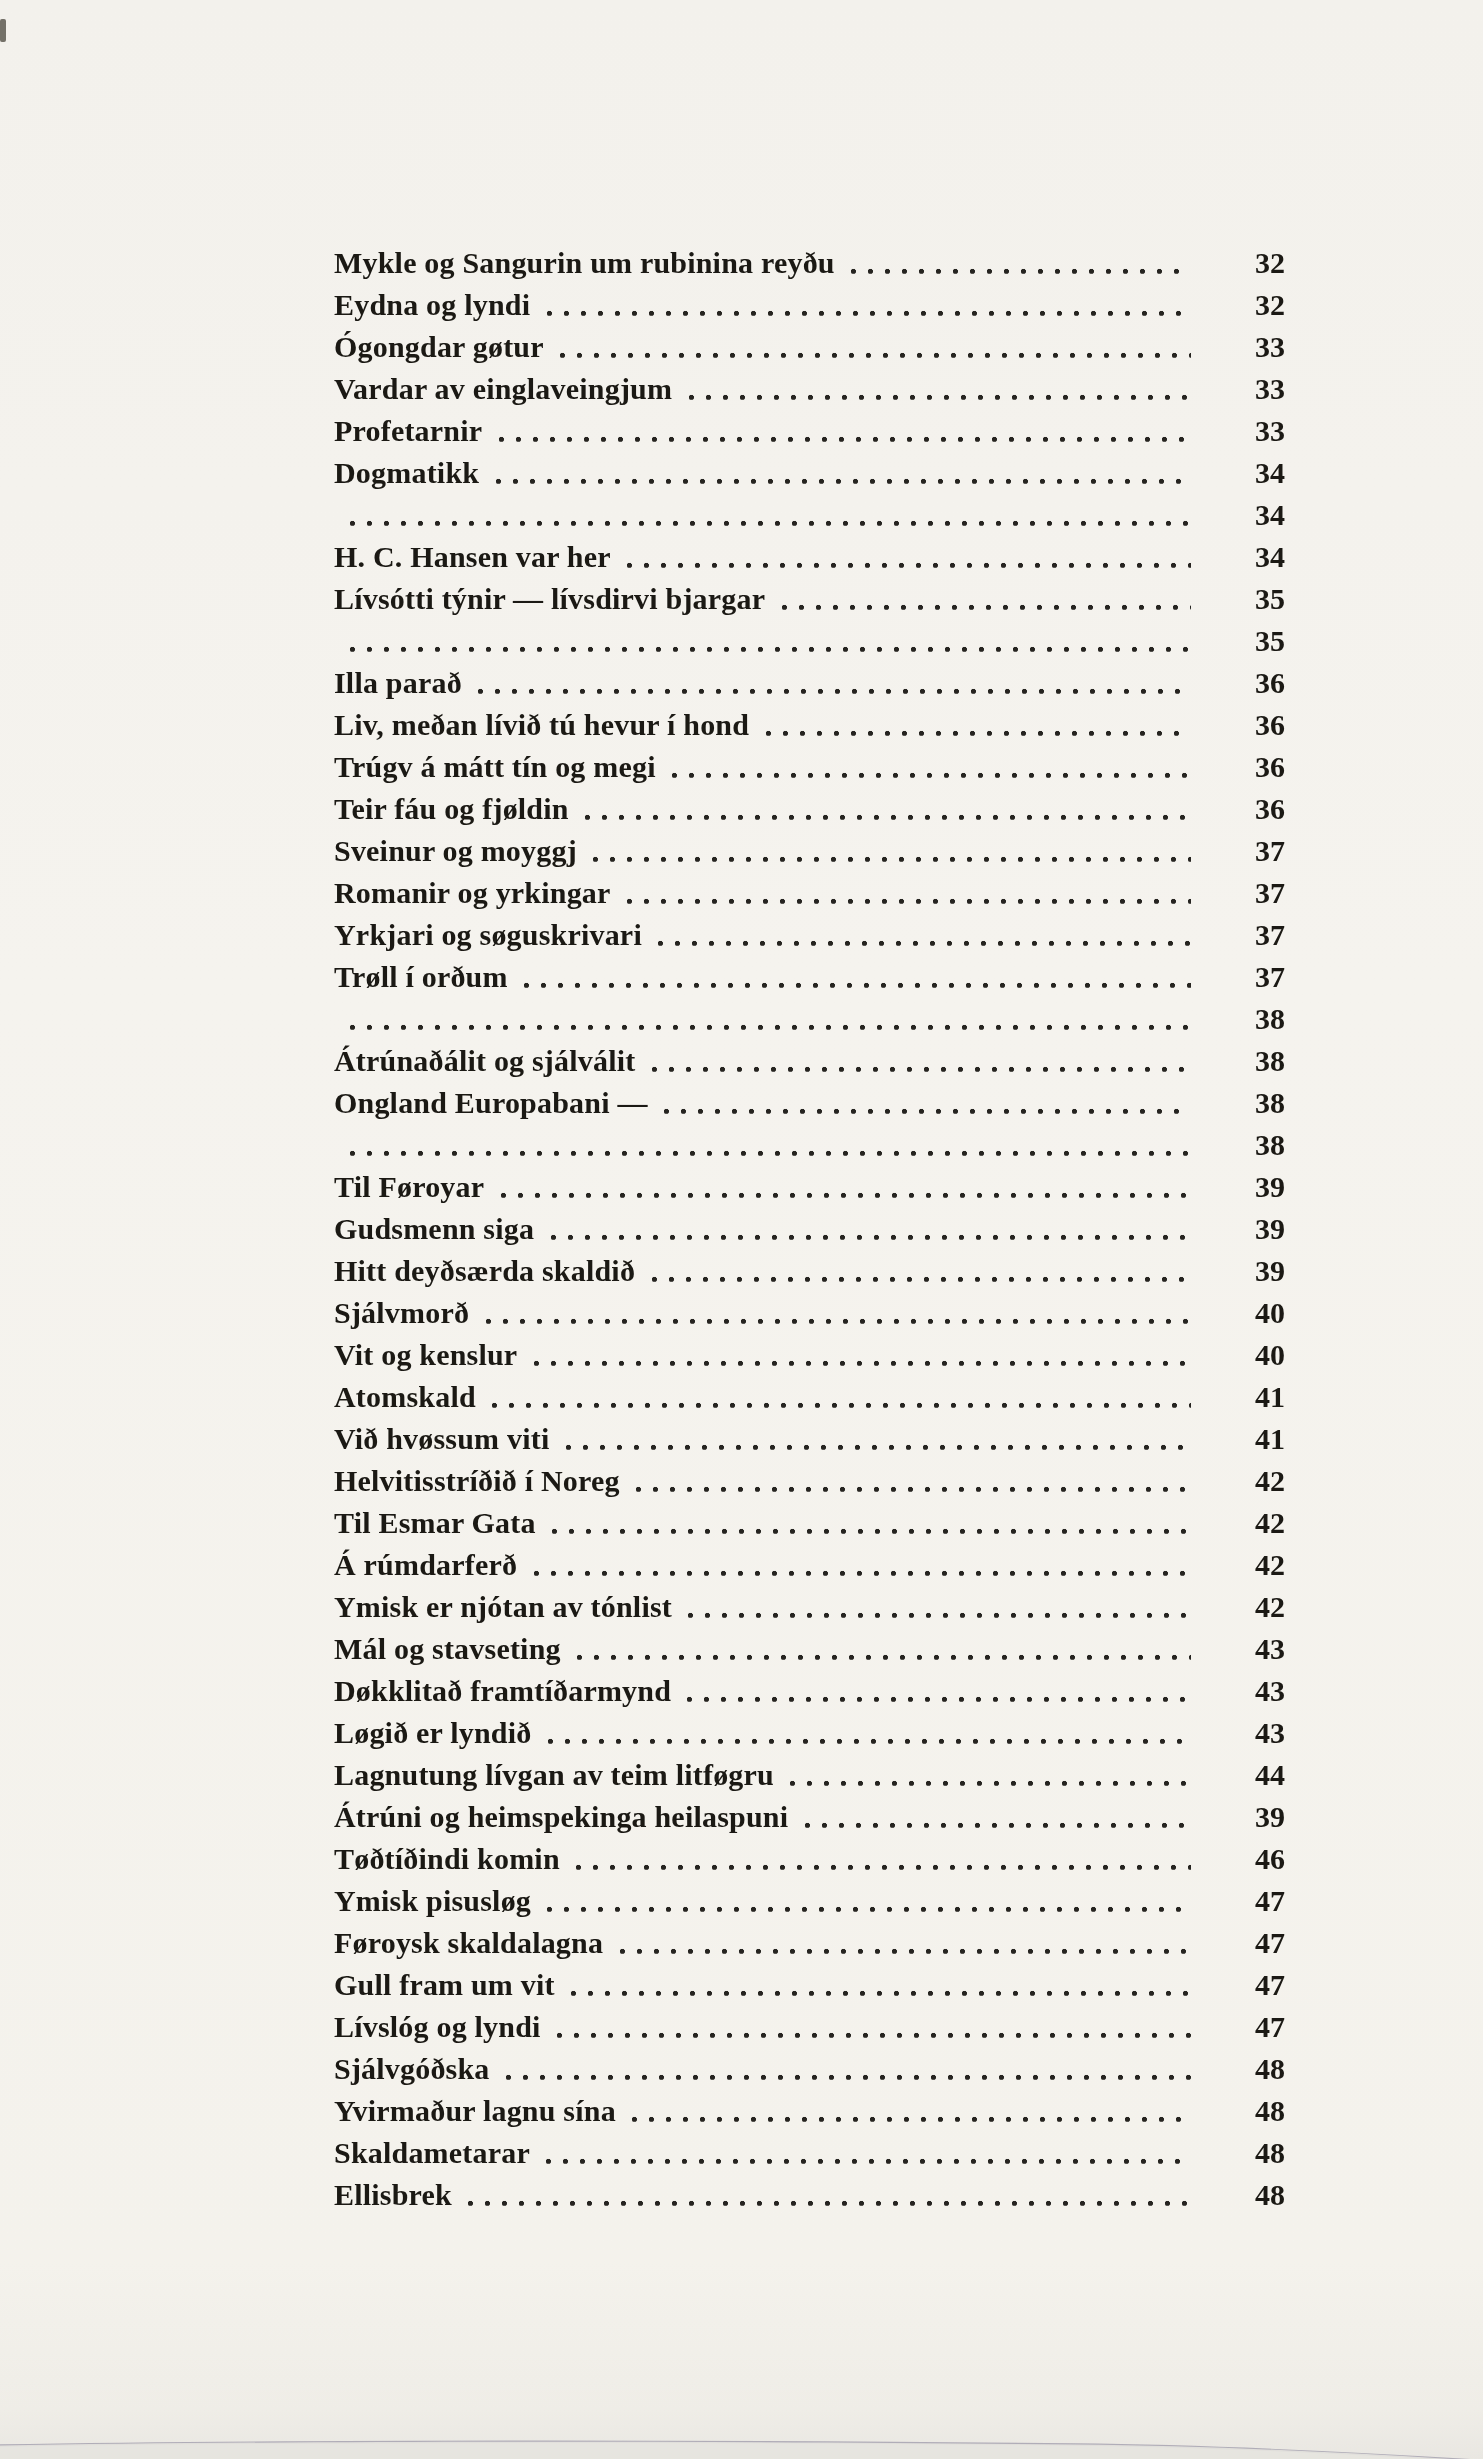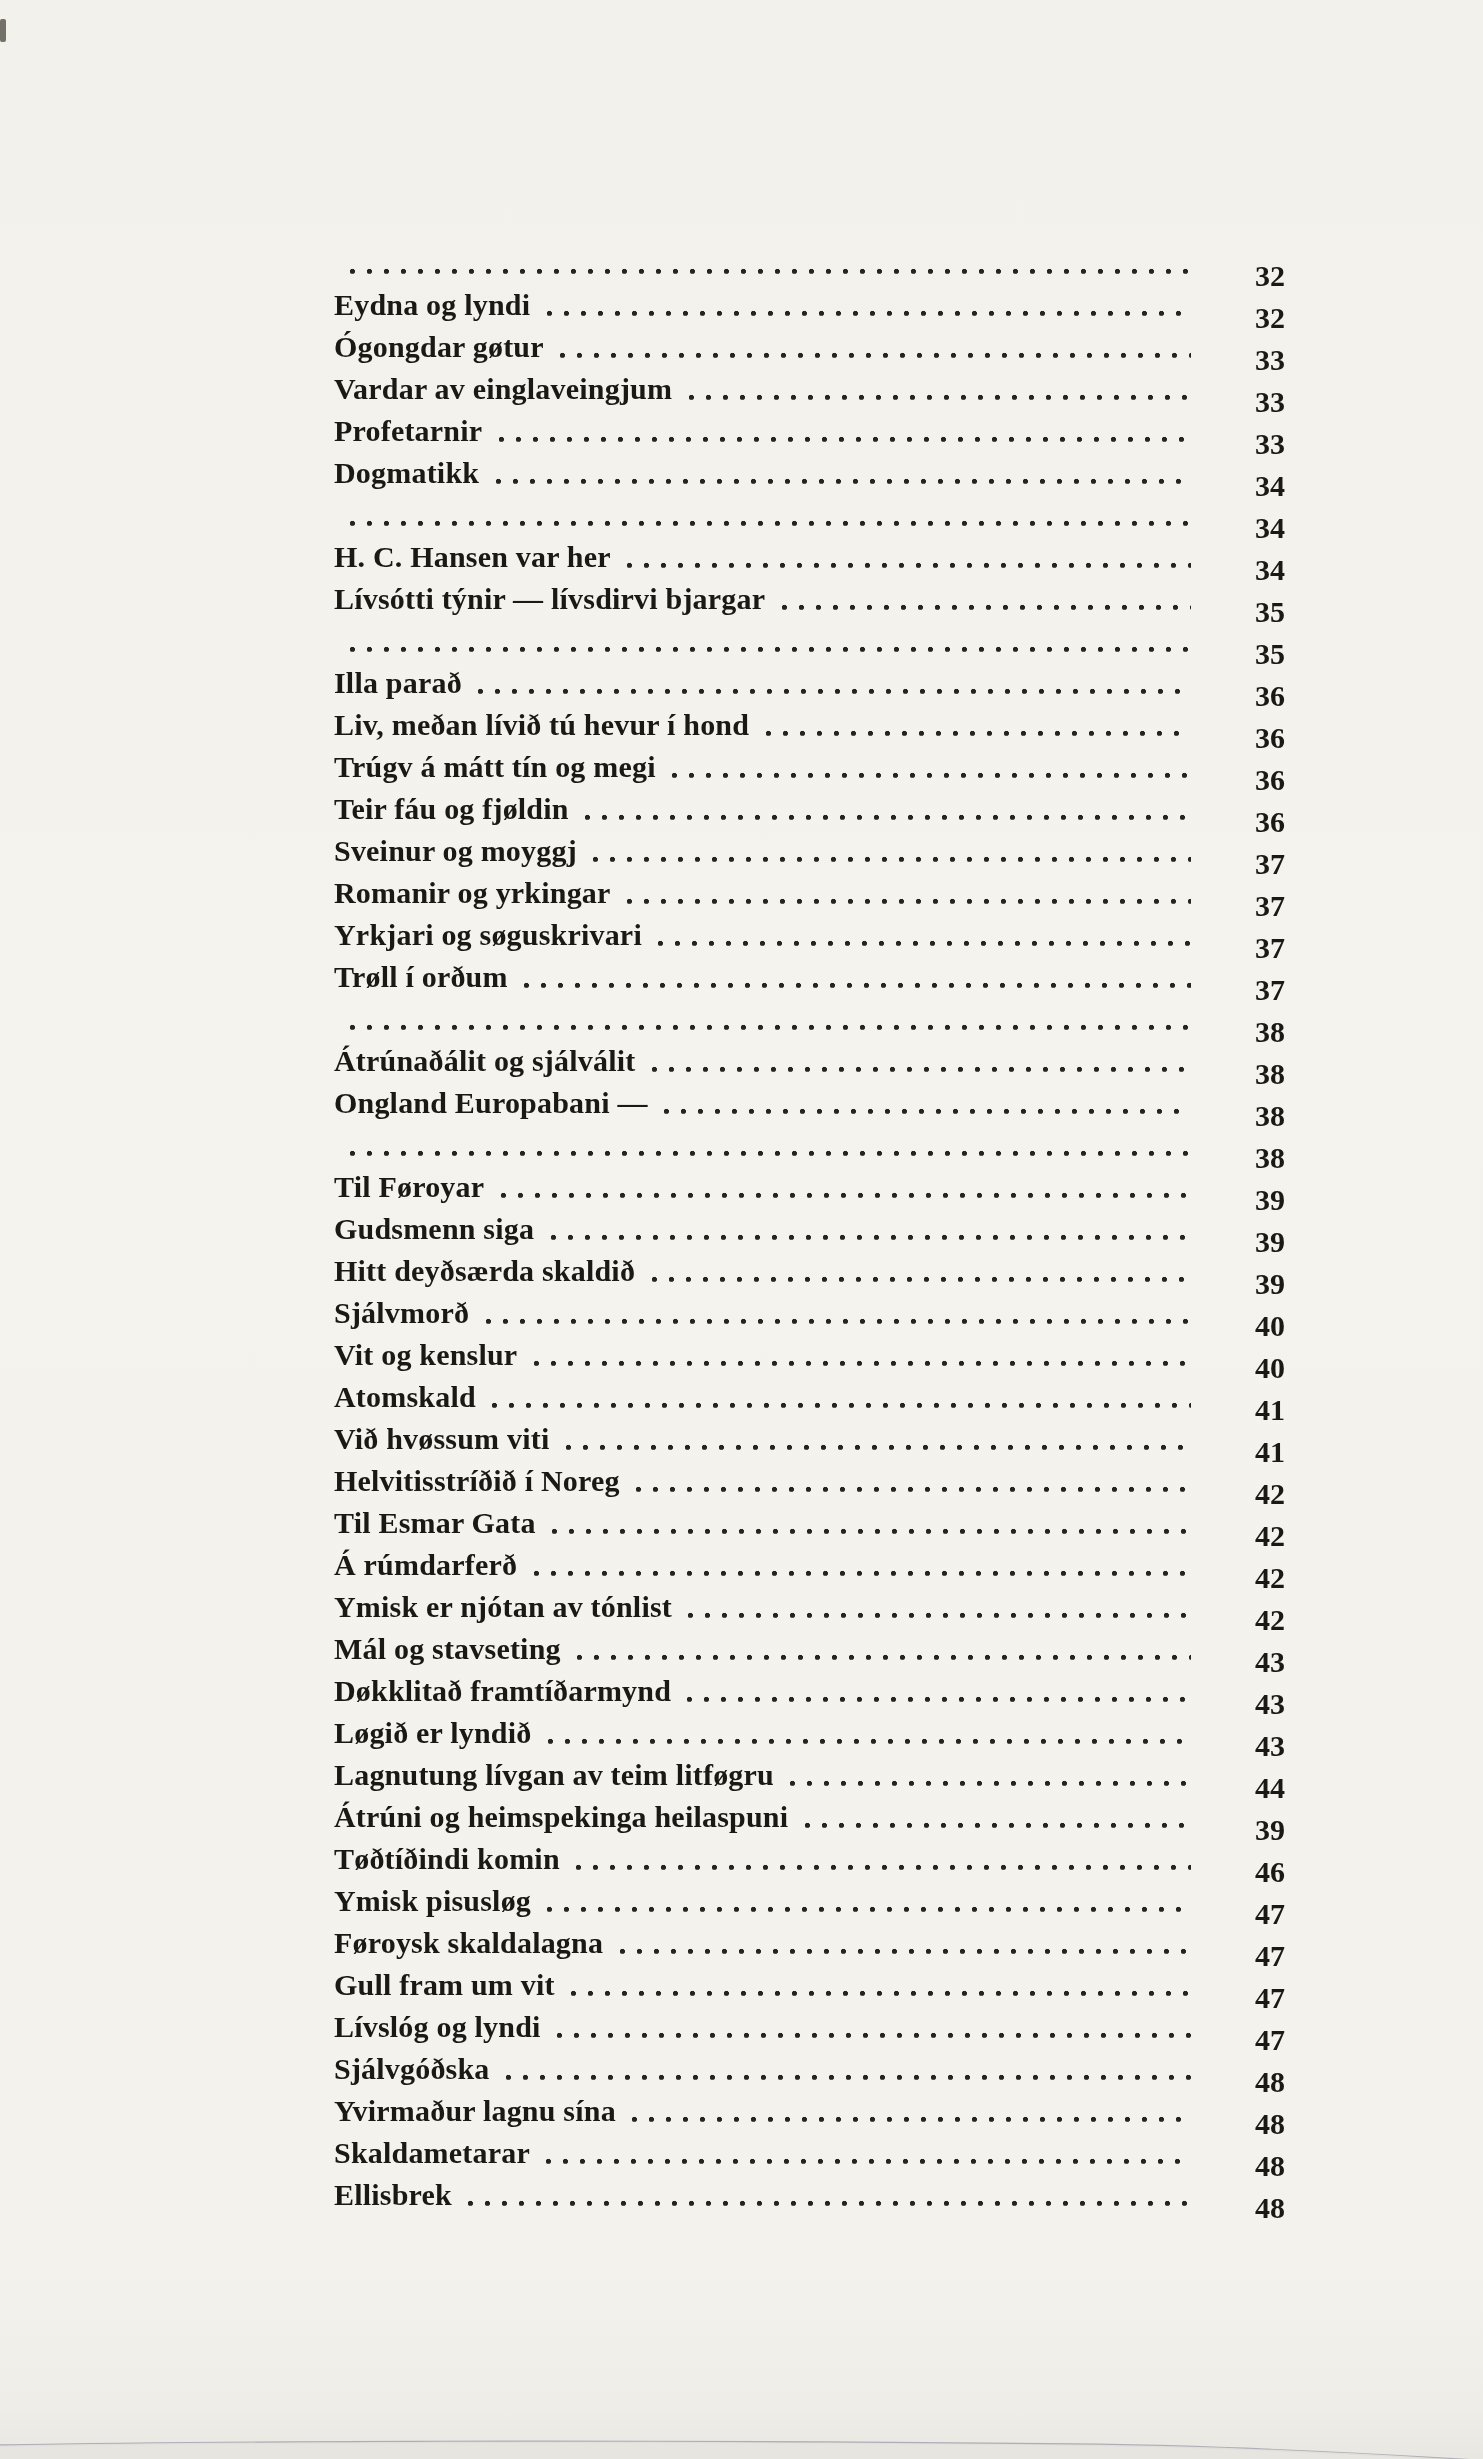--- a/index.html
+++ b/index.html
@@ -44,21 +44,20 @@
     background-size: 17px 6.7px;
     background-repeat: repeat-x;
     background-position: left bottom;
   }
   .page-num {
     flex: 0 0 56px;
     text-align: right;
     font-size: 30px;
     font-weight: 700;
     line-height: 42px;
-    margin-top: 13px;
   }
   .speck {
     position: absolute;
     left: 0; top: 19px;
     width: 5.8px; height: 23px;
     background: #4a463c;
     opacity: 0.75;
     border-radius: 1.9px;
   }
   .curl-svg {
@@ -69,20 +68,21 @@
   }
 </style>
 </head>
 <body>
 
 <div class="page">
   <div class="speck"></div>
 
   <div class="toc" id="toc">
       <div class="row">
+        <span class="title">Mykle og Sangurin um rubinina reyðu</span>
         <span class="leader"></span>
         <span class="page-num">32</span>
       </div>
       <div class="row">
         <span class="title">Eydna og lyndi</span>
         <span class="leader"></span>
         <span class="page-num">32</span>
       </div>
       <div class="row">
         <span class="title">Ógongdar gøtur</span>

